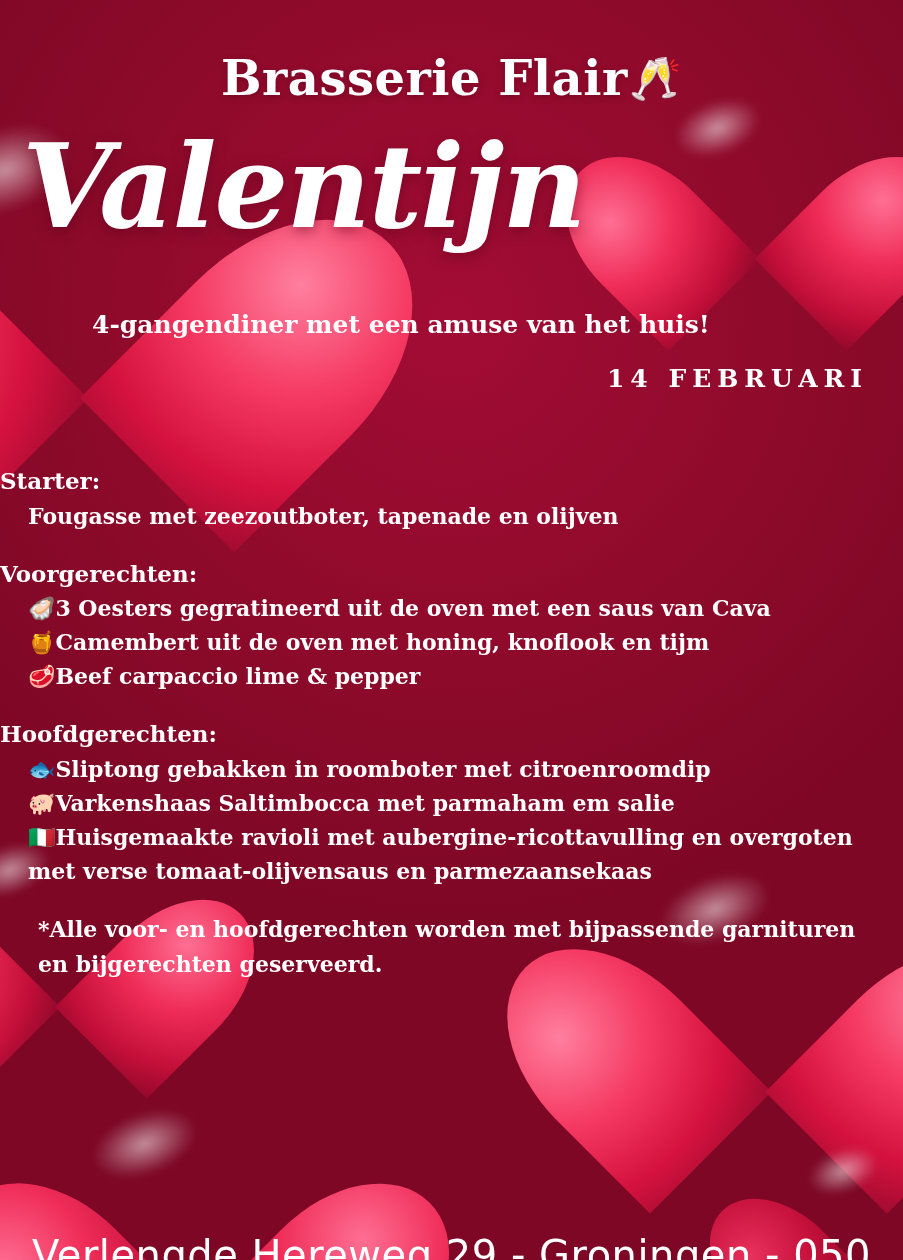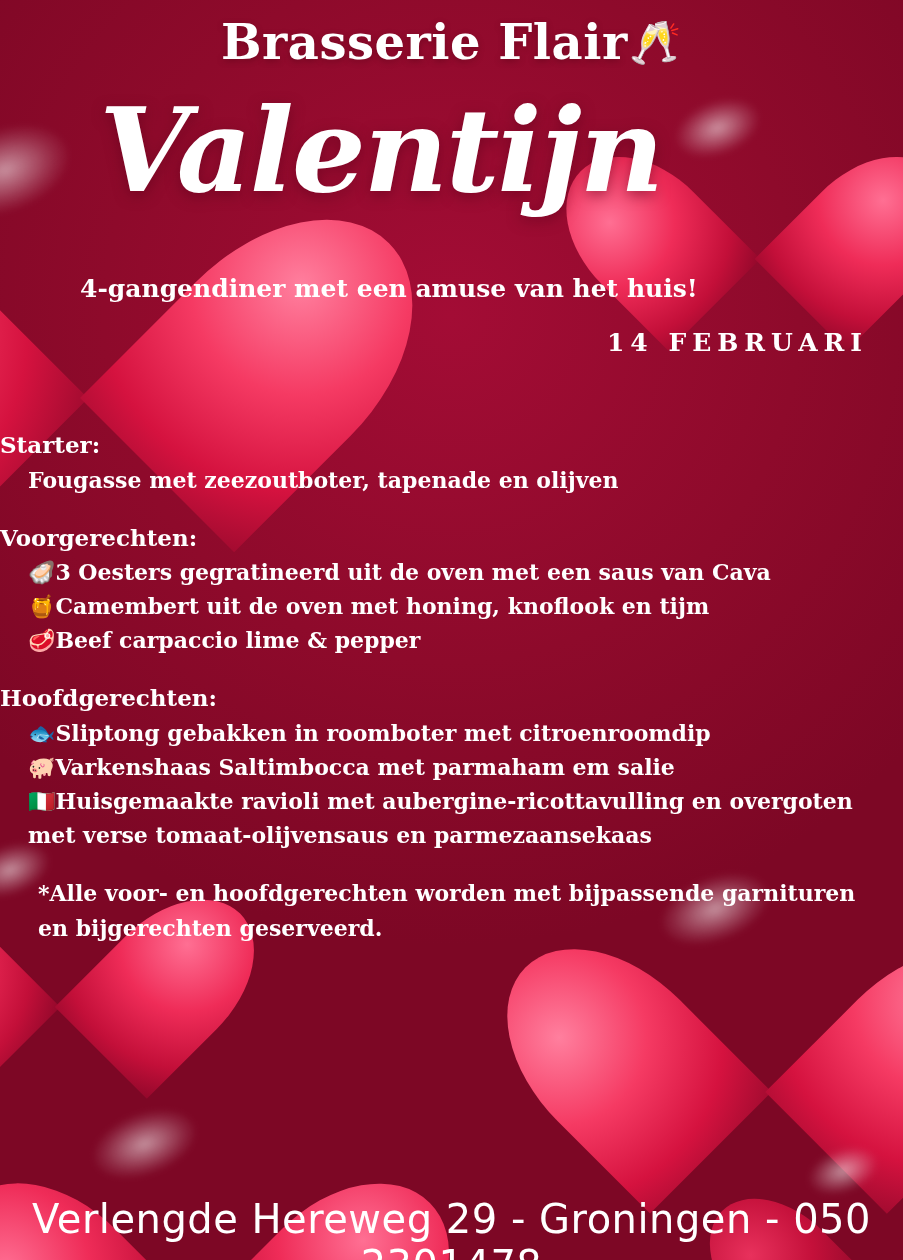--- a/index.html
+++ b/index.html
@@ -91,20 +91,21 @@
 
   #heart-bottom-right { left: 770px; top: 1120px; width: 220px; height: 210px; }
   #heart-bottom-right .gloss { left: 38px; top: 30px; width: 70px; height: 42px; transform: rotate(-20deg); }
 
   
   .content {
     position: relative;
     z-index: 5;
     width: 903px;
     height: 1104px;
+    margin-top: 36px;
   }
 
   .brand-row {
     position: absolute;
     top: 14px;
     left: 0;
     width: 903px;
     text-align: center;
     white-space: nowrap;
   }
@@ -121,35 +122,35 @@
     font-size: 42px;
     vertical-align: middle;
     margin-left: 2px;
   }
 
   .script-title {
     position: absolute;
     top: 92px;
     left: 22px;
     width: 640px;
-    text-align: right;
+    text-align: left;
     font-family: "DejaVu Serif", serif;
     font-style: italic;
     font-weight: bold;
     font-size: 116px;
     line-height: 1.0;
     color: #ffffff;
     letter-spacing: -2px;
     text-shadow: 0 4px 14px rgba(90,0,25,0.5);
   }
 
   .subtitle {
     position: absolute;
     top: 274px;
-    left: 80px;
+    left: 92px;
     width: 720px;
     text-align: left;
     font-family: "DejaVu Serif", serif;
     font-weight: bold;
     font-size: 25px;
     color: #ffffff;
   }
 
   .date-line {
     position: absolute;

